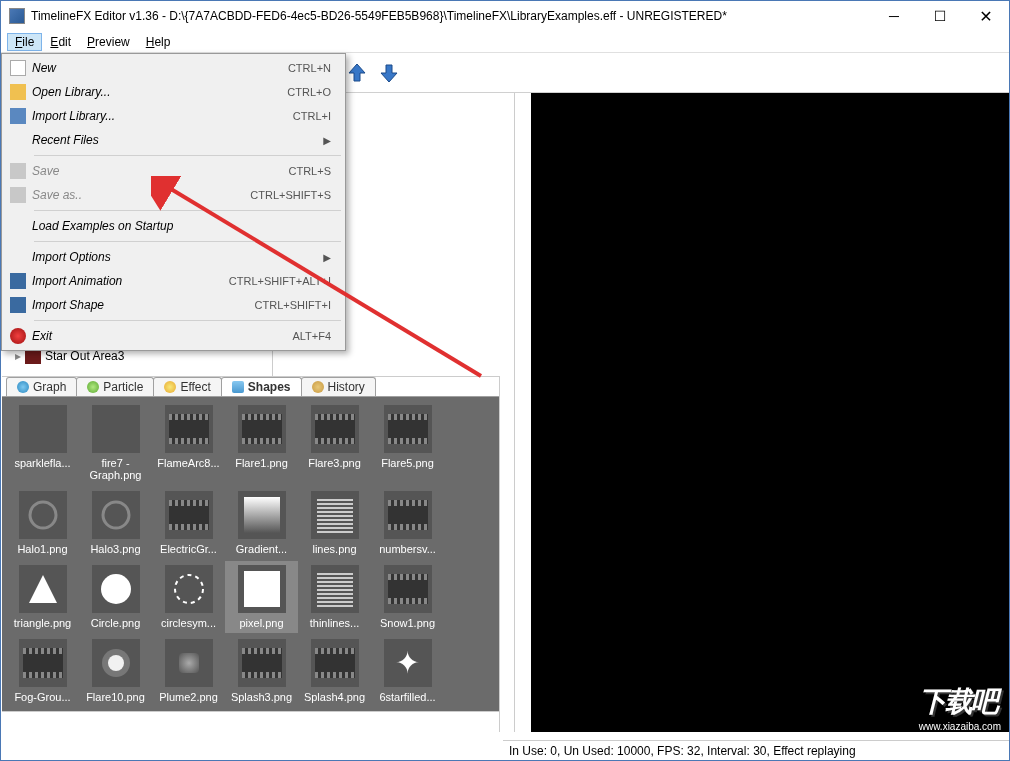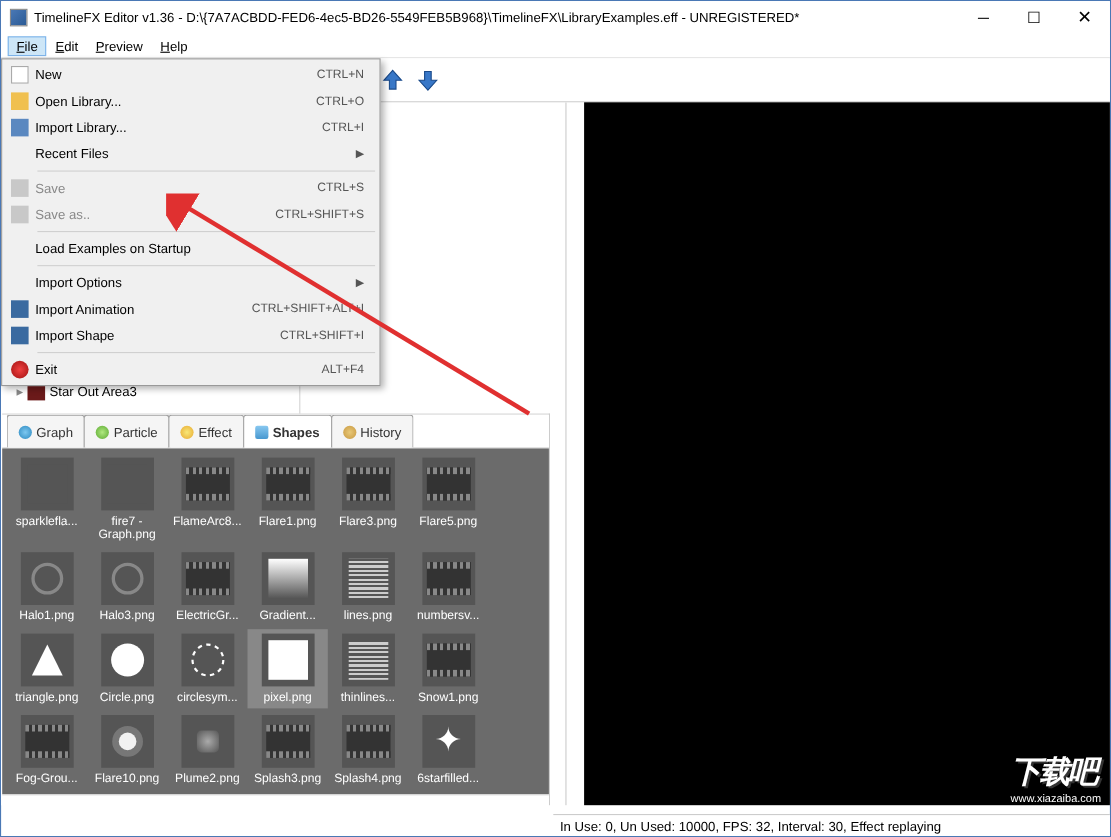--- a/index.html
+++ b/index.html
@@ -18,35 +18,35 @@
 .tool-group { display: flex; gap: 4px; align-items: center; }
 .tool-arrow { width: 28px; height: 28px; display: flex; align-items: center; justify-content: center; }
 .content { display: flex; height: 639px; gap: 16px; }
 .left-panel { width: 272px; background: #fff; border-right: 1px solid #ccc; display: flex; flex-direction: column; }
 .tree-area { flex: 1; background: #fff; font-size: 12px; padding: 4px; overflow: hidden; position: relative; }
 .mid-panel { width: 226px; background: #fff; border-right: 1px solid #ccc; }
 .preview-panel { flex: 1; background: #000; position: relative; }
 .watermark { position: absolute; bottom: 0; right: 8px; color: #fff; font-size: 11px; display:flex; align-items:center; gap:4px; }
 .watermark-logo { font-size: 28px; font-weight: bold; font-style: italic; color:#fff; text-shadow: 2px 2px 0 #333; letter-spacing: -2px; }
 .bottom-panel { position: absolute; left: 1px; top: 375px; width: 498px; height: 356px; background: #fff; border: 1px solid #ccc; border-left: none; border-bottom: none; }
-.tabs { height: 31px; background: #fff; display: flex; border-bottom: 1px solid #a0a0a0; padding-left: 4px; }
+.tabs { height: 20px; background: #fff; display: flex; border-bottom: 1px solid #a0a0a0; padding-left: 4px; }
 .tab { display: flex; align-items: center; font-size: 12px; padding: 0 10px; background: #f5f5f5; border: 1px solid #a0a0a0; border-bottom: none; border-radius: 3px 3px 0 0; margin-right: -1px; gap: 4px; color: #333; }
 .tab.active { background: #fff; font-weight: bold; z-index: 2; }
 .tab-icon { width: 12px; height: 12px; border-radius: 50%; }
 .shapes-grid { background: #6b6b6b; height: 314px; display: flex; flex-wrap: wrap; align-content: flex-start; padding: 4px; gap: 0; overflow: hidden; }
 .shape-item { width: 73px; text-align: center; font-size: 11px; color: #fff; margin-bottom: 2px; padding: 4px 2px; }
 .shape-item.selected { background: #888; }
 .shape-thumb { width: 48px; height: 48px; margin: 0 auto 4px; background: #555; display: flex; align-items: center; justify-content: center; }
 .statusbar { position: absolute; bottom: 0; right: 0; width: 506px; height: 20px; background: #fff; border-top: 1px solid #ccc; font-size: 12px; color: #000; display: flex; align-items: center; padding-left: 6px; }
 .dropdown { position: absolute; left: 0; top: 52px; width: 345px; background: #f0f0f0; border: 1px solid #999; box-shadow: 3px 3px 6px rgba(0,0,0,0.3); z-index: 100; padding: 2px; }
 .dd-item { display: flex; align-items: center; height: 24px; font-size: 12px; color: #000; padding-right: 12px; }
 .dd-item.disabled { color: #888; }
 .dd-icon { width: 28px; display: flex; align-items: center; justify-content: center; }
 .dd-icon-box { width: 16px; height: 16px; }
-.dd-label { flex: 1; }
+.dd-label { flex: 1; font-style: italic; }
 .dd-shortcut { font-size: 11px; color: #555; }
 .dd-sep { height: 1px; background: #d0d0d0; margin: 3px 2px 3px 30px; }
 .dd-arrow { font-size: 10px; color: #555; }
 .arrow-annotation { position: absolute; left: 150px; top: 175px; width: 340px; height: 210px; z-index: 200; pointer-events: none; }
 .vis-off { position: absolute; left: 14px; top: 347px; display:flex; align-items:center; gap:4px; font-size:12px; }
 .filmstrip { width: 40px; height: 30px; background: #333; position: relative; }
 .filmstrip::before, .filmstrip::after { content:''; position:absolute; left:0; right:0; height:6px; background: repeating-linear-gradient(90deg,#888 0 3px,#333 3px 6px); }
 .filmstrip::before { top:0; } .filmstrip::after { bottom:0; }
 </style>
 </head>

